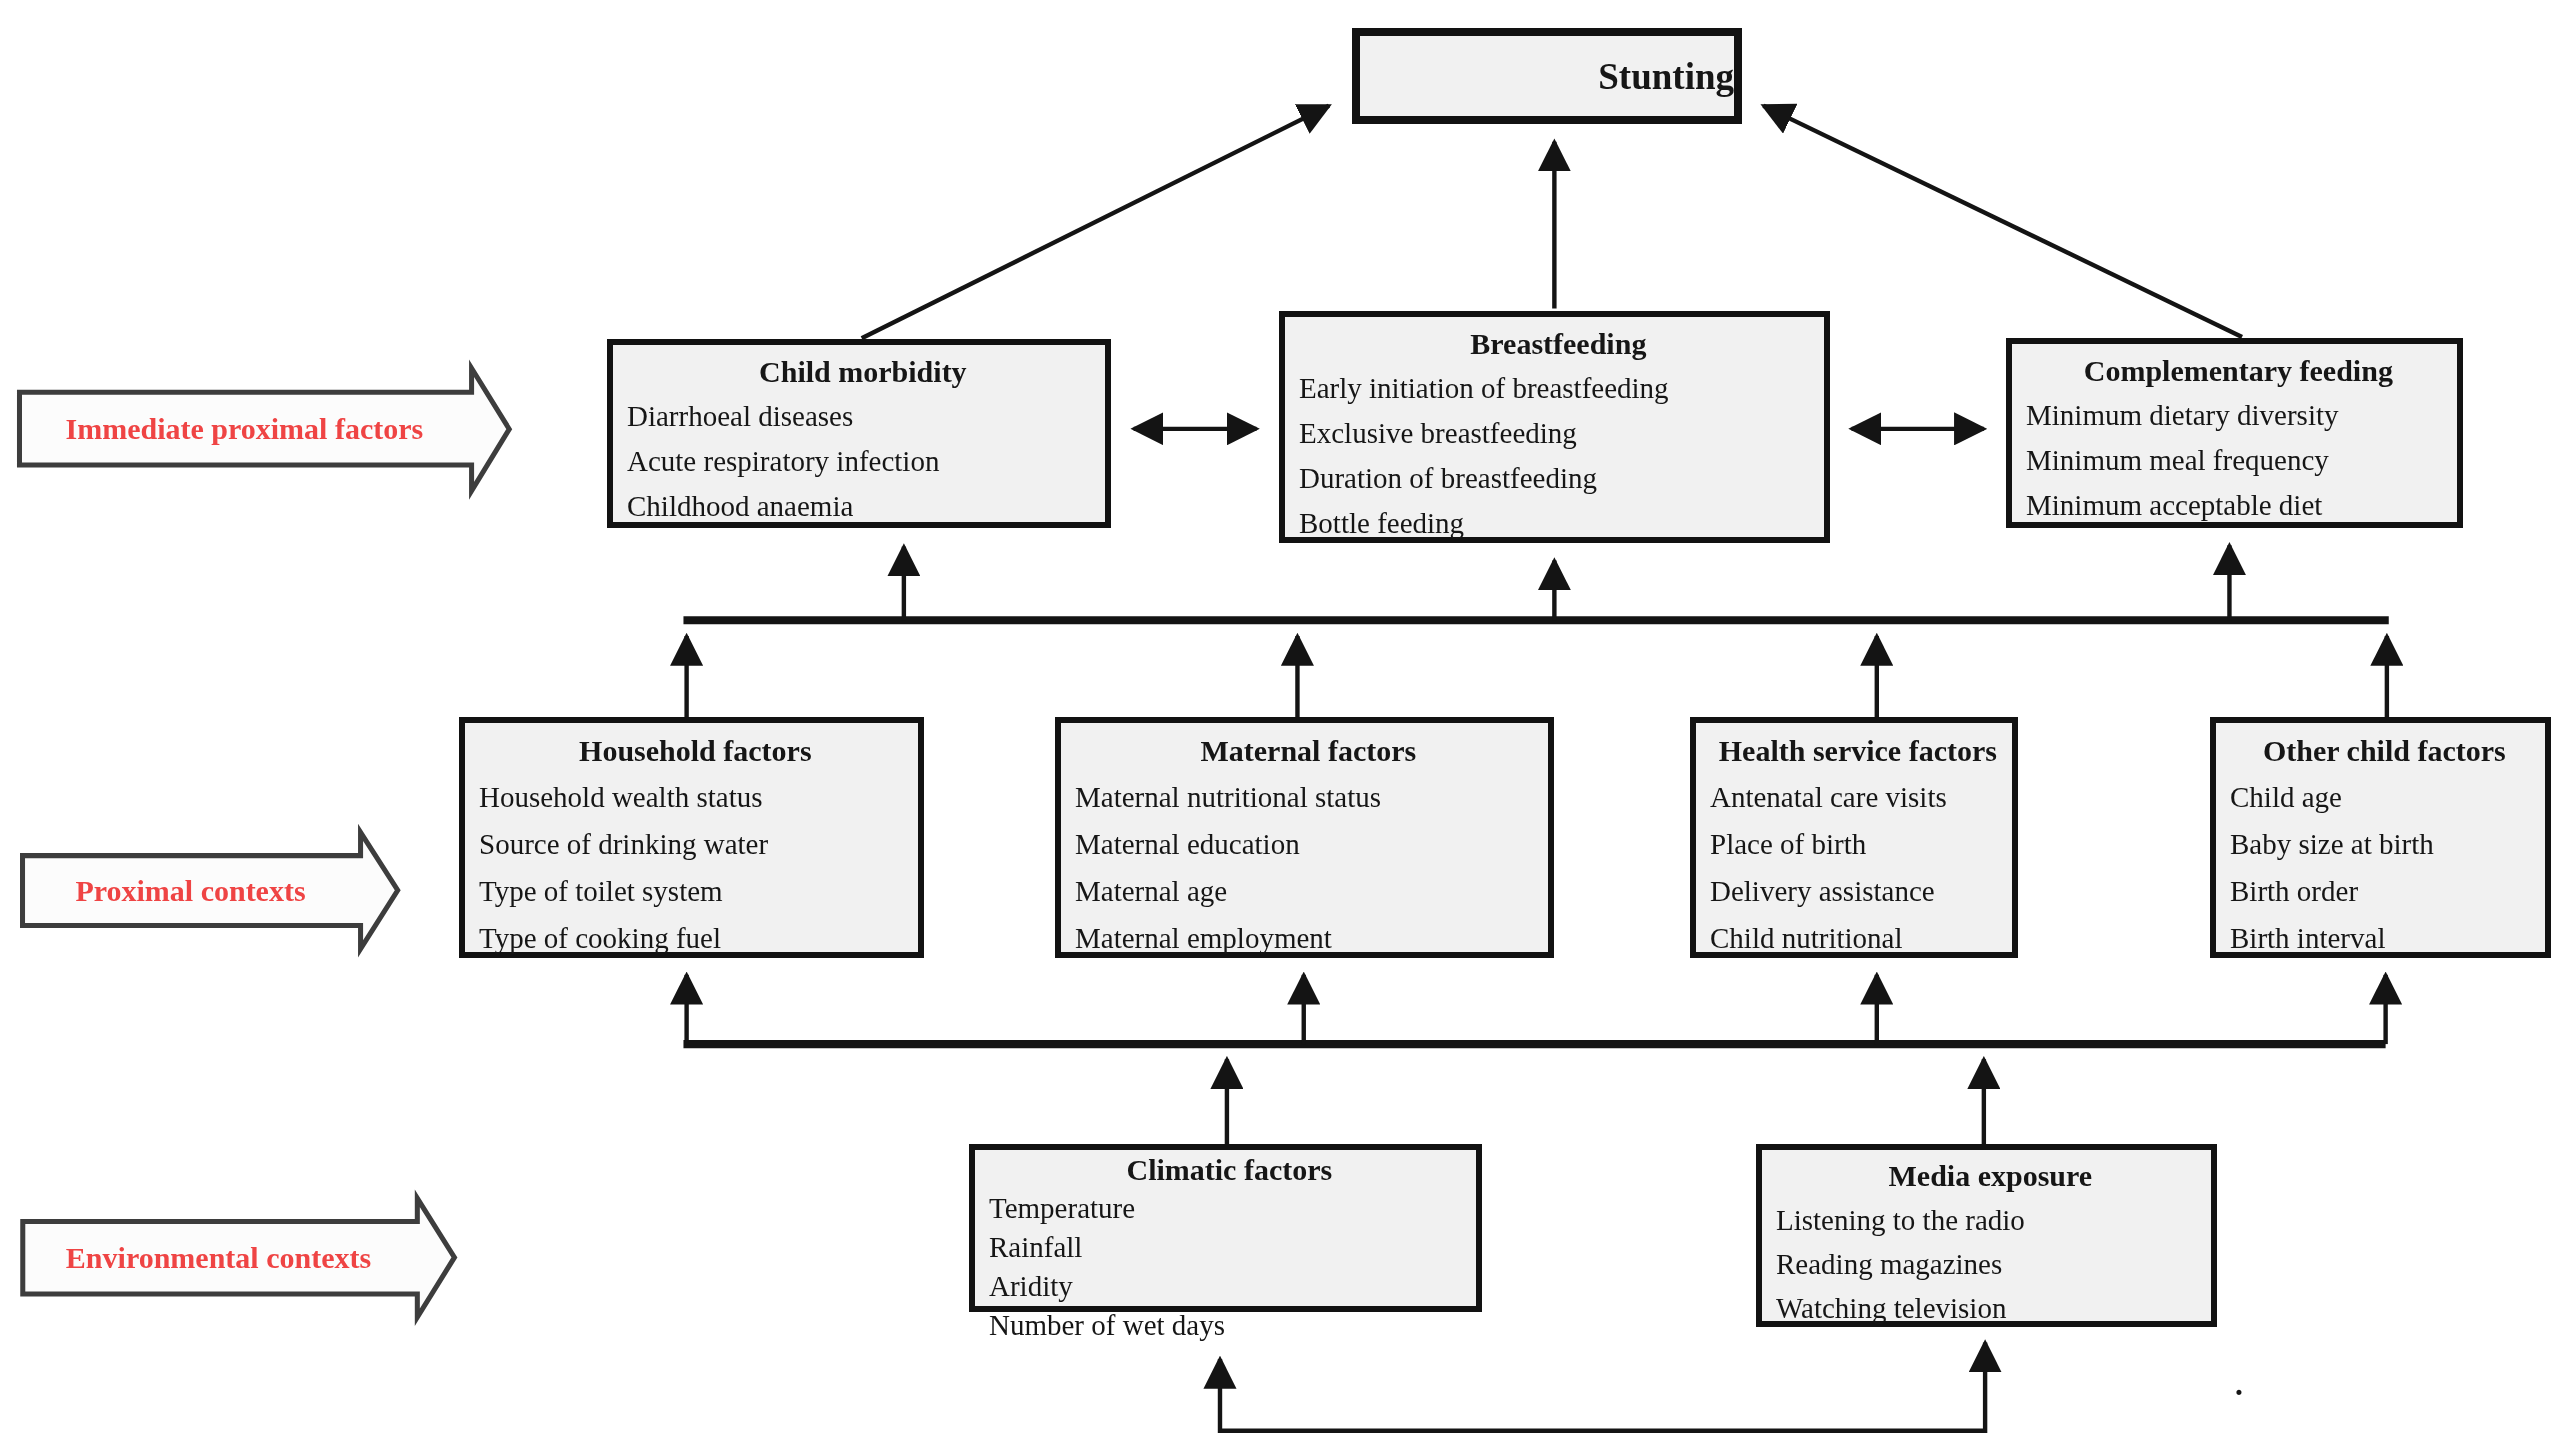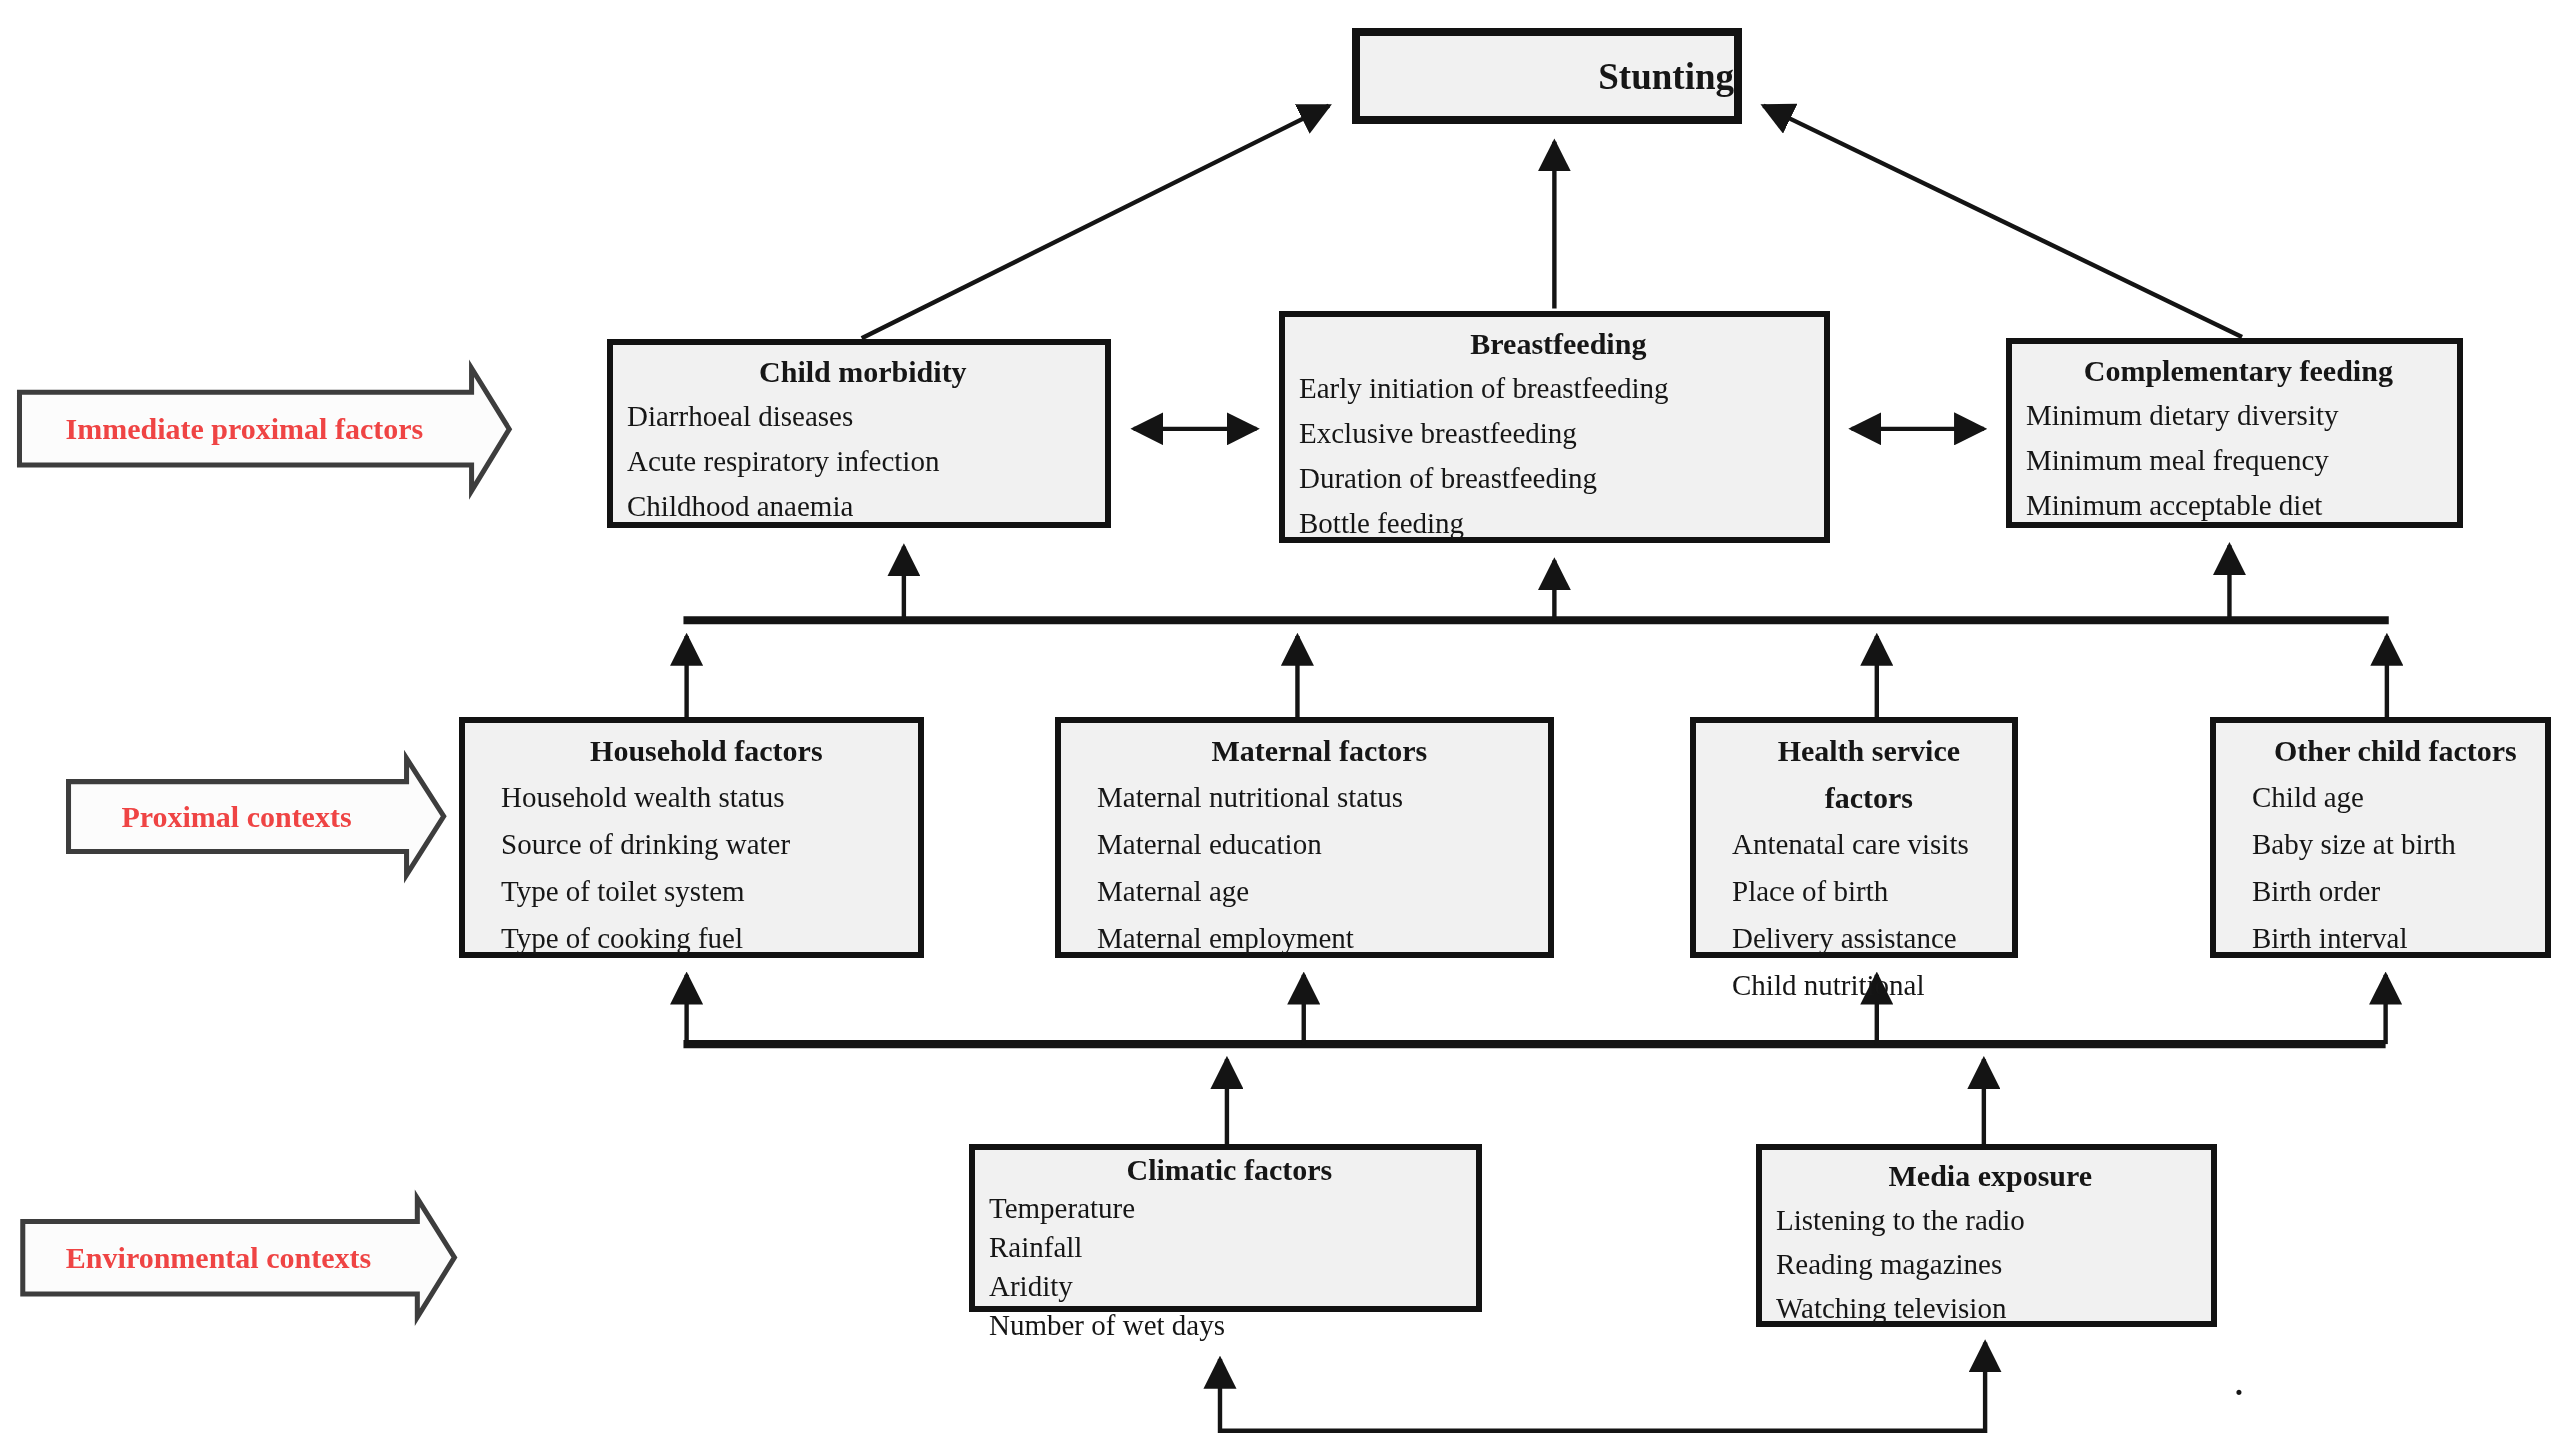--- a/index.html
+++ b/index.html
@@ -13,21 +13,21 @@
   }
   #connectors{position:absolute;left:0;top:0;width:2576px;height:1449px;z-index:1;}
   .box{
     position:absolute;z-index:2;box-sizing:border-box;
     background:#f1f1f1;border:6.3px solid #121212;
     padding:3.8px 6.3px 0 14px;
   }
   .box .title{font-weight:bold;text-align:center;font-size:30px;}
   .box .item{font-size:29px;text-align:left;white-space:nowrap;}
   .lh72 .title,.lh72 .item{line-height:45px;}
-  .lh74 .title,.lh74 .item{line-height:47px;margin-left:22px;}
+  .lh74 .title,.lh74 .item{line-height:47px;}
   .lh70 .title,.lh70 .item{line-height:44px;}
   .lh62 .title,.lh62 .item{line-height:39px;}
   
   #box-stunting{left:1352px;top:28px;width:390px;height:96px;border-width:8.2px;
     display:flex;align-items:center;justify-content:flex-end;padding:0;}
   #box-stunting .title{font-size:37px;}
   #box-child-morbidity{left:607px;top:339px;width:504px;height:189px;}
   #box-breastfeeding{left:1279px;top:311px;width:551px;height:232px;}
   #box-complementary{left:2006px;top:338px;width:457px;height:190px;}
   #box-household{left:459px;top:717px;width:465px;height:241px;}
@@ -38,21 +38,21 @@
   #box-media{left:1756px;top:1144px;width:461px;height:183px;}
   
   .side-label{position:absolute;z-index:2;}
   .side-label svg{position:absolute;left:0;top:0;overflow:visible;}
   .side-label .lbl{
     position:absolute;font-weight:bold;font-size:30px;color:#ef4444;
     display:flex;align-items:center;justify-content:center;white-space:nowrap;
   }
   #label-immediate{left:16.4px;top:362px;width:498px;height:135px;}
   #label-immediate .lbl{left:0;top:30px;width:456px;height:73px;}
-  #label-proximal{left:20px;top:752px;width:384px;height:126px;margin-left:46px;}
+  #label-proximal{left:20px;top:826px;width:384px;height:126px;}
   #label-proximal .lbl{left:0;top:30px;width:341px;height:70px;}
   #label-environmental{left:20px;top:1192px;width:441px;height:129px;}
   #label-environmental .lbl{left:0;top:30px;width:397px;height:72px;}
   #stray-dot{position:absolute;left:2235px;top:1367px;z-index:2;font-size:31.5px;font-weight:bold;}
 </style>
 </head>
 <body>
 
 <div id="canvas">
 

